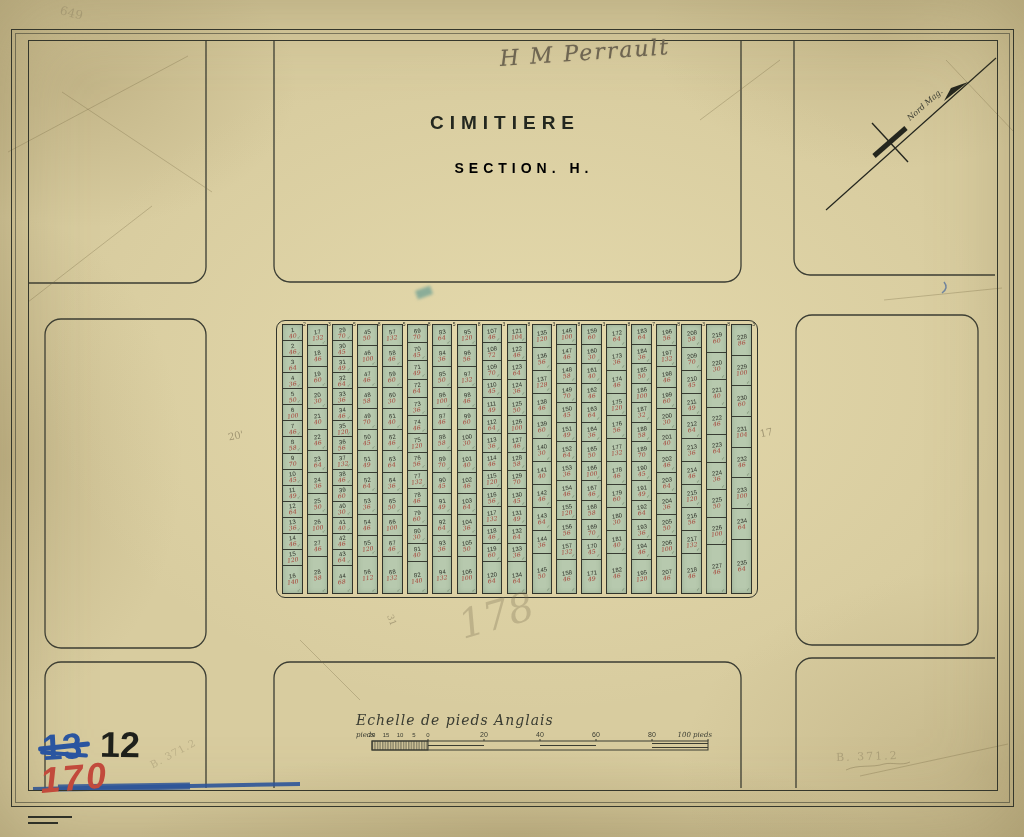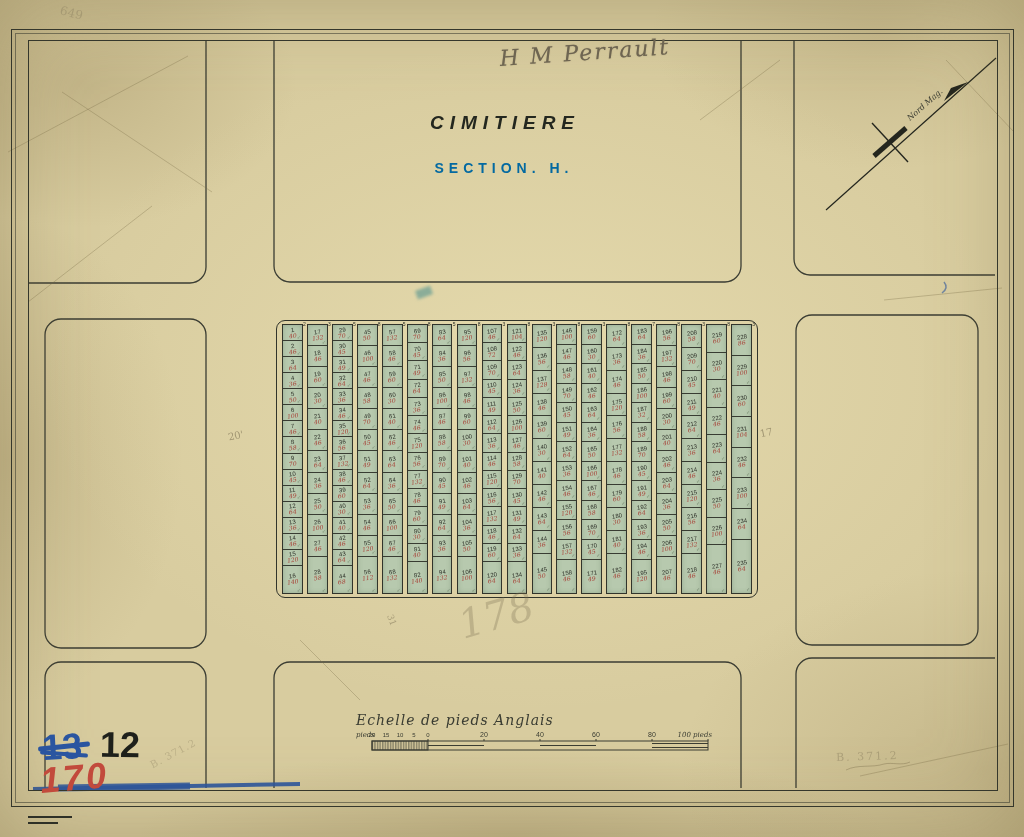--- a/index.html
+++ b/index.html
@@ -22,23 +22,23 @@
     border:1.6px solid #35372c;}
   .frame-outer2{position:absolute;left:15px;top:33px;width:993px;height:768px;
     border:1px solid rgba(53,55,44,.55);}
   .frame-inner{position:absolute;left:28px;top:40px;width:968px;height:749px;
     border:1.4px solid #35372c;}
   
   .signature{position:absolute;left:455px;top:40px;width:260px;text-align:center;
     font-family:"DejaVu Serif",serif;font-style:italic;font-size:22px;letter-spacing:2px;
     color:#6e6551;transform:rotate(-4deg);text-shadow:0 0 1px rgba(110,101,81,.5);}
   .title1{position:absolute;left:375px;top:112px;width:260px;text-align:center;
-    font-size:19px;font-weight:bold;letter-spacing:6px;color:#23271f;font-style:italic;}
-  .title2{position:absolute;left:374px;top:160px;width:260px;text-align:center;
-    font-size:14px;font-weight:bold;letter-spacing:5px;color:#0369a1;}
+    font-size:19px;font-weight:bold;letter-spacing:6px;color:#23271f;}
+  .title2{position:absolute;left:394px;top:160px;width:260px;text-align:center;
+    font-size:14px;font-weight:bold;letter-spacing:5px;color:#000000;}
   
   #grid{position:absolute;left:276px;top:320px;width:482px;height:278px;
     border:1.6px solid #31342b;border-radius:9px;display:flex;gap:4.2px;
     padding:3px 5px;box-sizing:border-box;}
   .gcol{position:relative;flex:1;background:#b7c9ae;border:1px solid #31342b;
     display:flex;flex-direction:column;
     box-shadow:inset 0 0 5px rgba(70,95,70,.28);}
   .ghead{position:absolute;top:-4px;right:-4px;font-size:5px;color:#2c2f27;z-index:2;}
   .gcell{position:relative;flex:1;border-bottom:1px solid #383c32;overflow:hidden;
     display:flex;flex-direction:column;align-items:center;justify-content:center;

